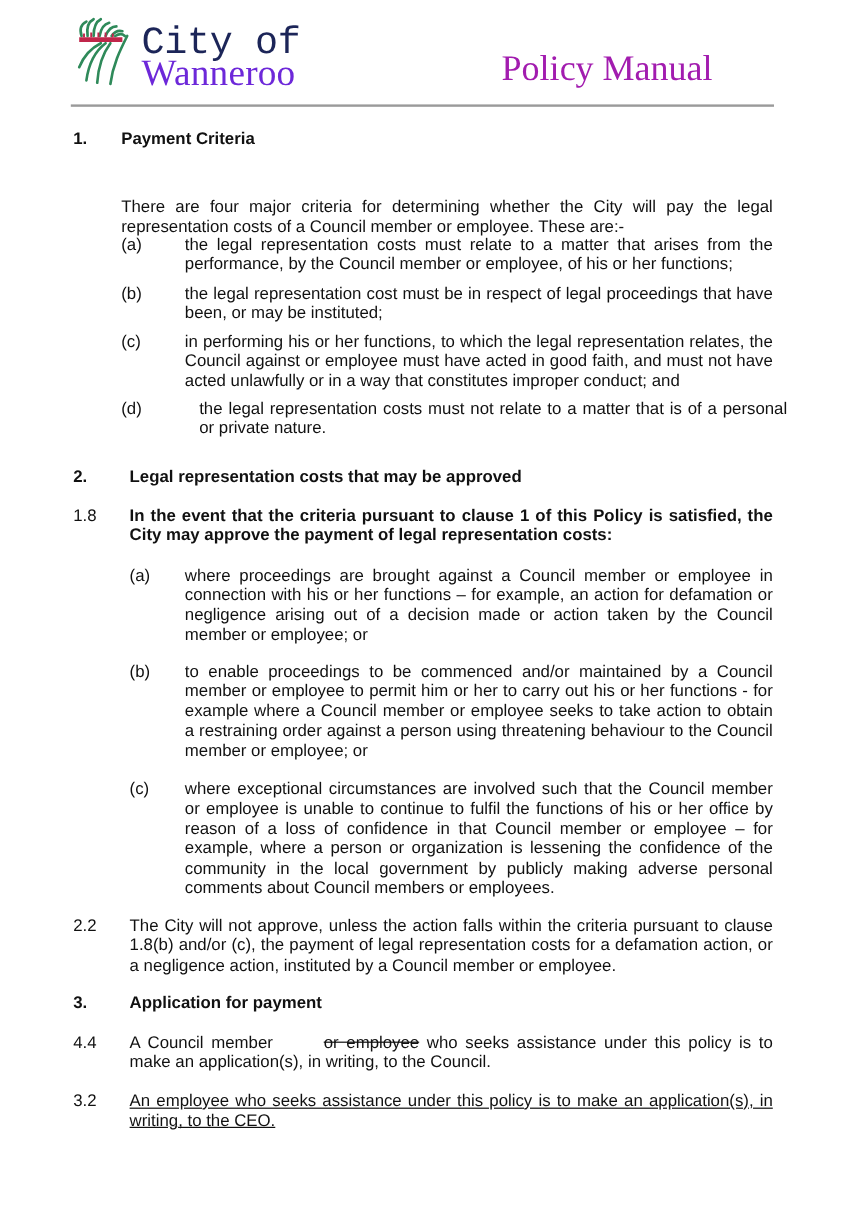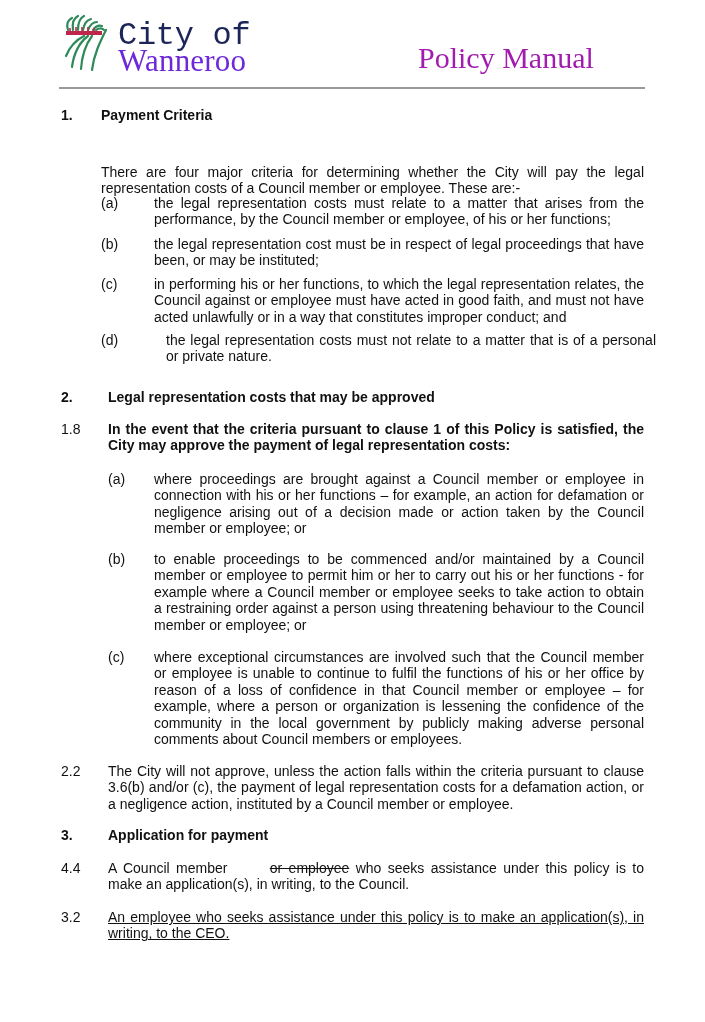--- a/index.html
+++ b/index.html
@@ -102,21 +102,21 @@
     <span class="letter">(b)</span>
     <div class="para" style="left:46px; width:490px;">to enable proceedings to be commenced and/or maintained by a Council member or employee to permit him or her to carry out his or her functions - for example  where a Council member or employee seeks to take action to obtain a restraining order against a person using threatening behaviour to the Council member or employee; or</div>
   </div>
   <div class="blk" style="top:649px; left:108px; width:536px;">
     <span class="letter">(c)</span>
     <div class="para" style="left:46px; width:490px;">where exceptional circumstances are involved such that the Council member or employee is unable to continue to fulfil the functions of his or her office by reason of a loss of confidence in that Council member or employee – for example, where a person or organization is lessening the confidence of the community in the local government by publicly making adverse personal comments about Council members or employees.</div>
   </div>
 
   <div class="blk" style="top:763px; left:0; width:705px;">
     <span class="num">2.2</span>
-    <div class="para" style="left:108px; width:536px;">The City will not approve, unless the action falls within the criteria pursuant to clause 3.6(b) and/or (c), the payment of legal representation costs for a defamation action, or a negligence action, instituted by a Council member or employee.</div>
+    <div class="para" style="left:108px; width:536px;">The City will not approve, unless the action falls within the criteria pursuant to clause 1.8(b) and/or (c), the payment of legal representation costs for a defamation action, or a negligence action, instituted by a Council member or employee.</div>
   </div>
 
   <div class="blk heading" style="top:827px; left:0; width:705px;">
     <span class="num">3.</span>
     <span style="position:absolute; left:108px;">Application for payment</span>
   </div>
 
   <div class="blk" style="top:860px; left:0; width:705px;">
     <span class="num">4.4</span>
     <div class="para" style="left:108px; width:536px;"><span>A Council member </span><span class="strike">or employee</span><span> who seeks assistance under this policy is to make an application(s), in writing, to the Council.</span></div>

